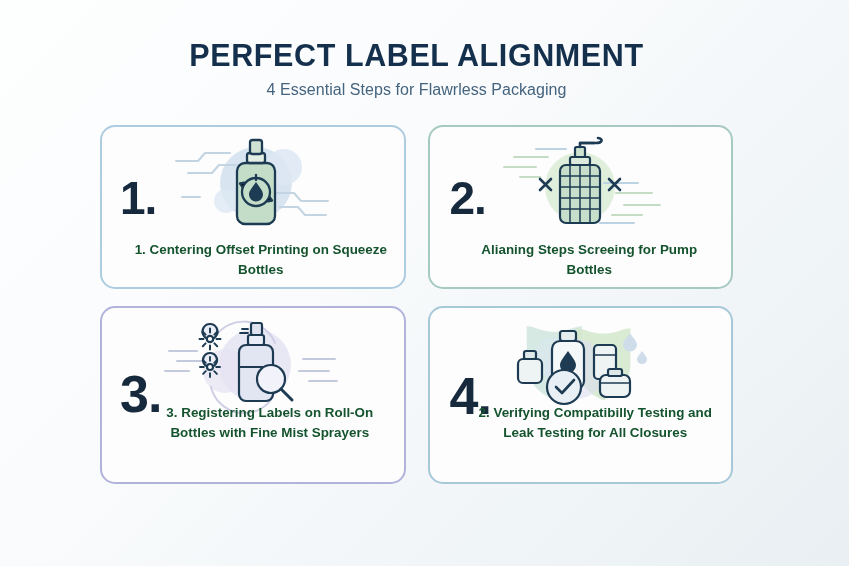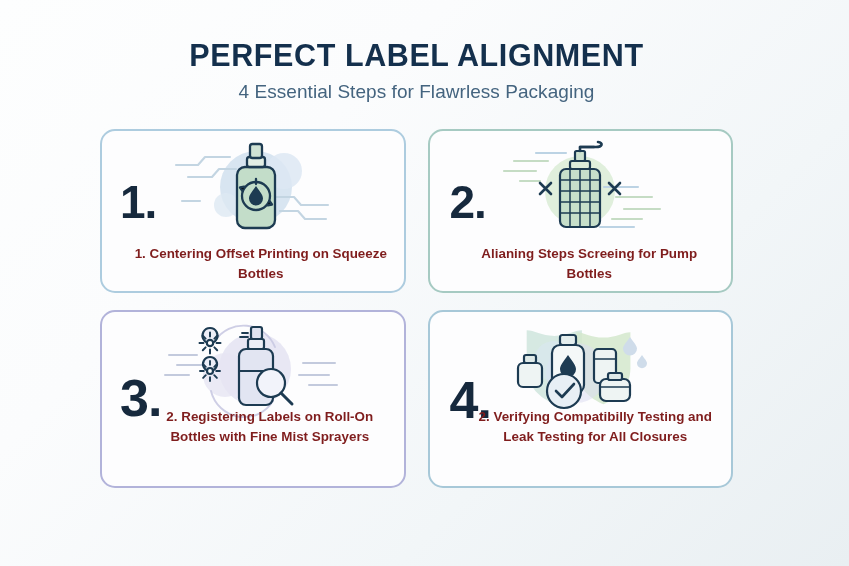--- a/index.html
+++ b/index.html
@@ -29,21 +29,21 @@
   .poster-title {
     font-size: 30.5px;
     font-weight: bold;
     letter-spacing: 0.6px;
     color: #14304d;
     line-height: 1.12;
   }
 
   .poster-subtitle {
     margin-top: 9px;
-    font-size: 19px;
+    font-size: 16px;
     font-weight: 500;
     color: #44647f;
     letter-spacing: 0.05px;
   }
 
   
   .cards {
     margin-top: 26px;
     display: grid;
     grid-template-columns: 1fr 1fr;
@@ -91,21 +91,21 @@
 
   .card-art svg { display: block; }
 
   .card-caption {
     position: absolute;
     left: 30px;
     right: 16px;
     text-align: center;
     font-size: 13.4px;
     font-weight: bold;
-    color: #7f1d1d;
+    color: #14532d;
     line-height: 1.48;
   }
 
   .card-1 .card-caption { top: 113px; left: 30px; right: 14px; }
   .card-2 .card-caption { top: 113px; left: 36px; right: 18px; }
   .card-3 .card-caption { top: 95px; left: 48px; right: 14px; }
   .card-4 .card-caption { top: 95px; left: 46px; right: 16px; }
 </style>
 </head>
 <body>
@@ -226,21 +226,21 @@
               <path d="M47 50 a7 7 0 1 1 0.01 0z"></path>
               <circle cx="47" cy="50" r="3" fill="#fff"></circle>
               <path d="M47 40 v3.8 M47 56.2 v3.8 M37 50 h3.8 M53.2 50 h3.8 M40.1 43.1 l2.7 2.7 M51.2 54.2 l2.7 2.7 M53.9 43.1 l-2.7 2.7 M42.8 54.2 l-2.7 2.7" fill="none" stroke-width="1.9"></path>
             </g>
 
             <circle cx="108" cy="62" r="14" fill="#f2f3fa"></circle>
             <path d="M118 72 l11 11" stroke-width="3"></path>
           </g>
         </svg>
       </div>
-      <div class="card-caption">2. Registering Labels on Roll-On Bottles with Fine Mist Sprayers</div>
+      <div class="card-caption">3. Registering Labels on Roll-On Bottles with Fine Mist Sprayers</div>
     </div>
 
     <div class="card card-4">
       <div class="card-num">4.</div>
       <div class="card-art">
         <svg width="180" height="98" viewBox="0 0 180 98">
           <path d="M46 14 c14 0 22 -6 30 -6 v40 c0 22 -16 34 -30 40 c-14 -6 -30 -18 -30 -40 V8 c8 0 16 6 30 6z" transform="translate(22,2) scale(0.92)" fill="#cfe5dd" opacity="0.85"></path>
           <path d="M46 14 c14 0 22 -6 30 -6 v40 c0 22 -16 34 -30 40 c-14 -6 -30 -18 -30 -40 V8 c8 0 16 6 30 6z" transform="translate(72,4) scale(0.9)" fill="#d4e8cd" opacity="0.85"></path>
           <circle cx="86" cy="52" r="30" fill="#dcdcf0" opacity="0.55"></circle>
           <circle cx="64" cy="40" r="20" fill="#d9e7f2" opacity="0.6"></circle>

